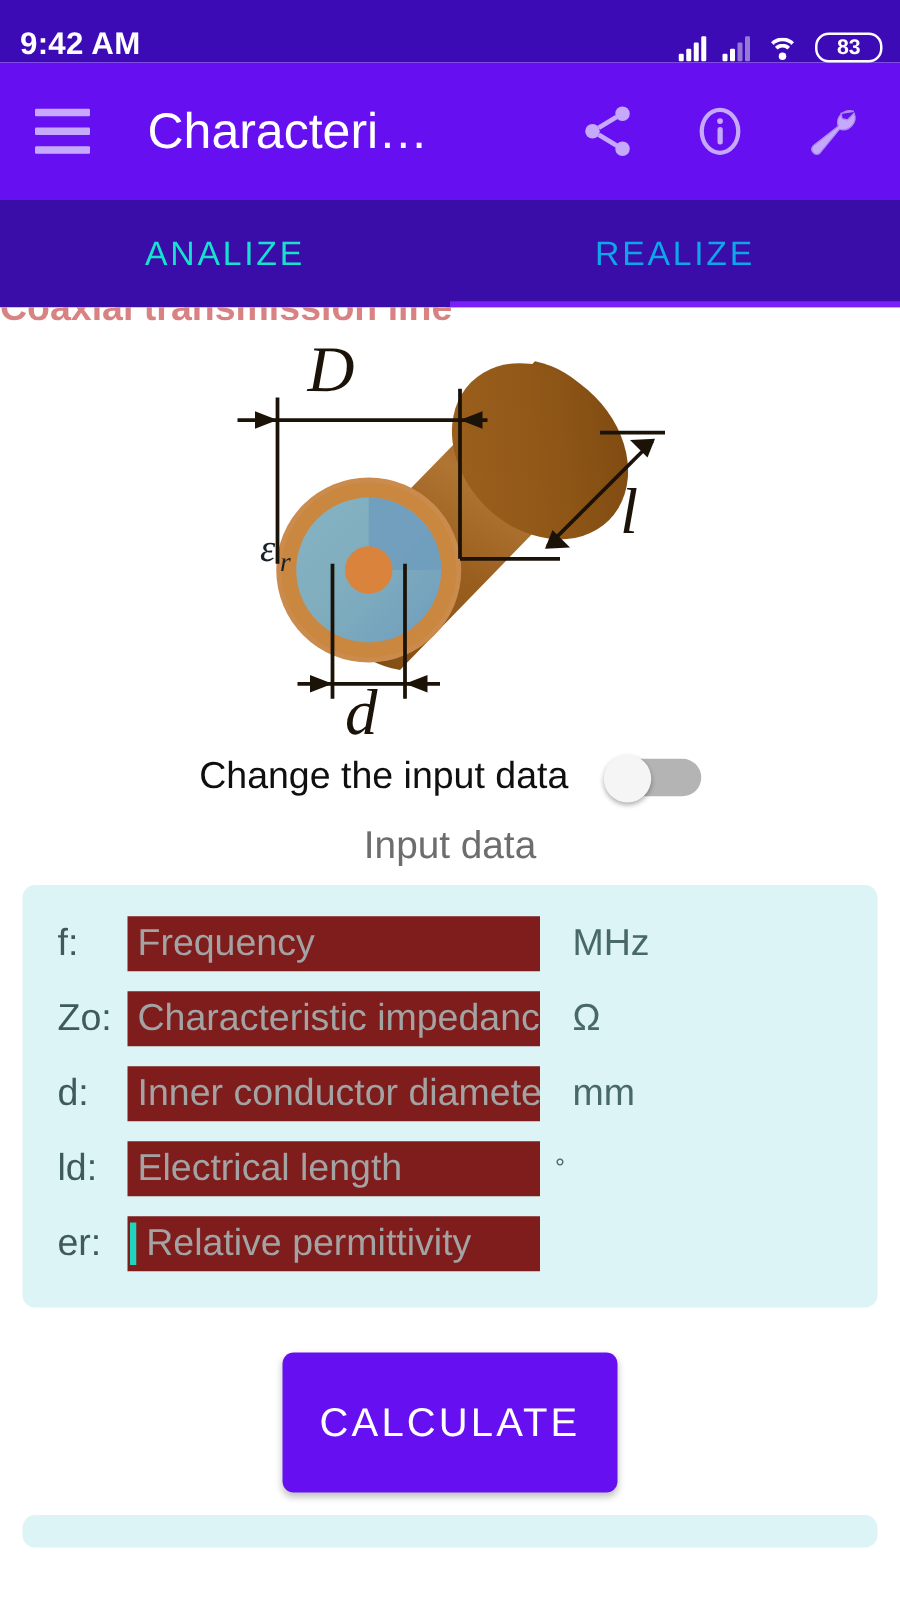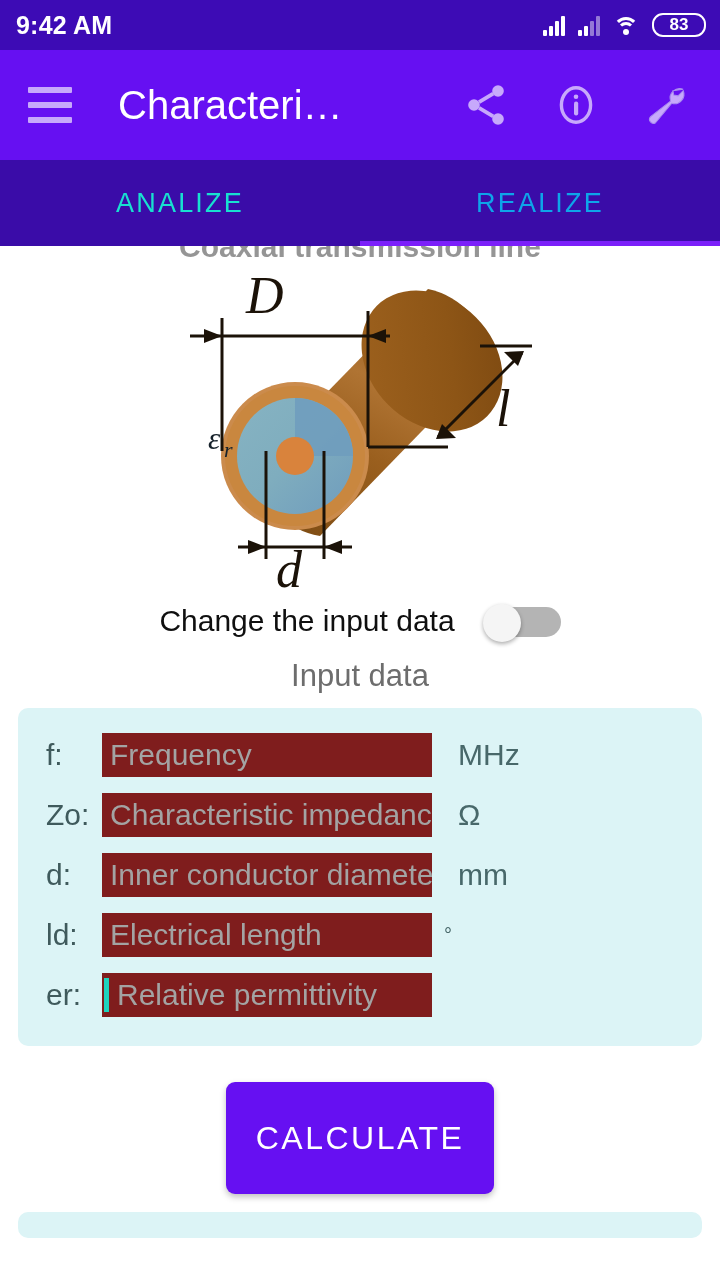--- a/index.html
+++ b/index.html
@@ -5,21 +5,21 @@
   * { margin:0; padding:0; box-sizing:border-box; }
   html, body { width:720px; height:1280px; overflow:hidden; }
   body {
     font-family:"Liberation Sans", sans-serif;
     background:#ffffff;
   }
 
   
   .statusbar{
     height:50px; background:#3d0bb5; color:#ffffff;
-    display:flex; align-items:center; justify-content:space-between;
+    display:flex; align-items:flex-end; justify-content:space-between;
     padding:0 14px 0 16px;
   }
   .status-time{ font-size:25px; font-weight:700; letter-spacing:.2px; }
   .status-icons{ display:flex; align-items:center; gap:13px; }
   .sig{ display:flex; align-items:flex-end; gap:2px; height:22px; }
   .sig i{ display:block; width:4px; background:#ffffff; border-radius:1px; }
   .sig i:nth-child(1){ height:6px;  }
   .sig i:nth-child(2){ height:10px; }
   .sig i:nth-child(3){ height:15px; }
   .sig i:nth-child(4){ height:20px; }
@@ -67,22 +67,22 @@
   }
   .tab.active{ color:#18e0d0; }
   .tab-indicator{
     position:absolute; bottom:0; left:50%; width:50%; height:5px; background:#7b1ffa;
   }
 
   
   .content{ position:relative; height:1034px; background:#ffffff; overflow:hidden; }
 
   .ghost-text{
-    position:absolute; top:-16px; left:0; right:0; text-align:center;
-    font-size:30px; color:#404040; font-weight:600; opacity:.55;
+    position:absolute; top:-16px; left:0; right:0; text-align:left;
+    font-size:30px; color:#b91c1c; font-weight:600; opacity:.55;
     white-space:nowrap;
   }
 
   .diagram-wrap{
     height:346px; display:flex; align-items:center; justify-content:center;
     padding-top:4px;
   }
 
   .toggle-row{
     display:flex; align-items:center; justify-content:center; gap:28px;

